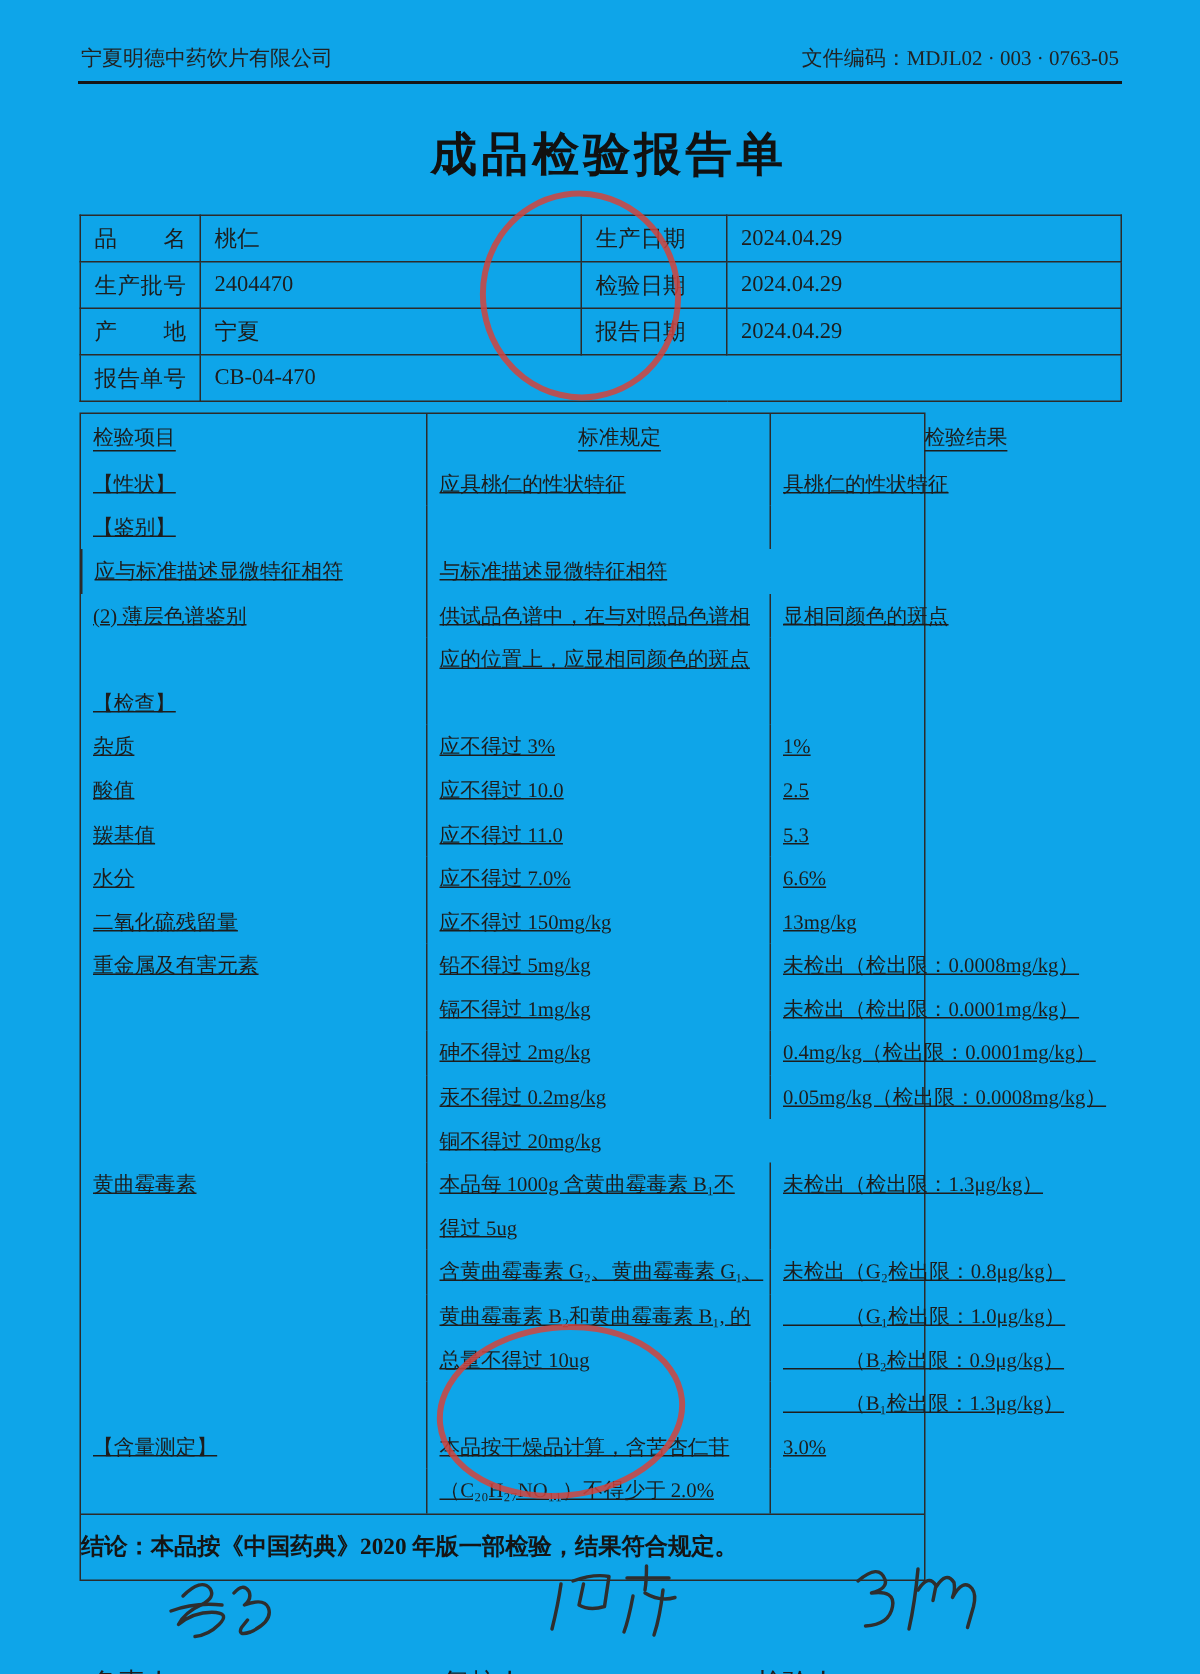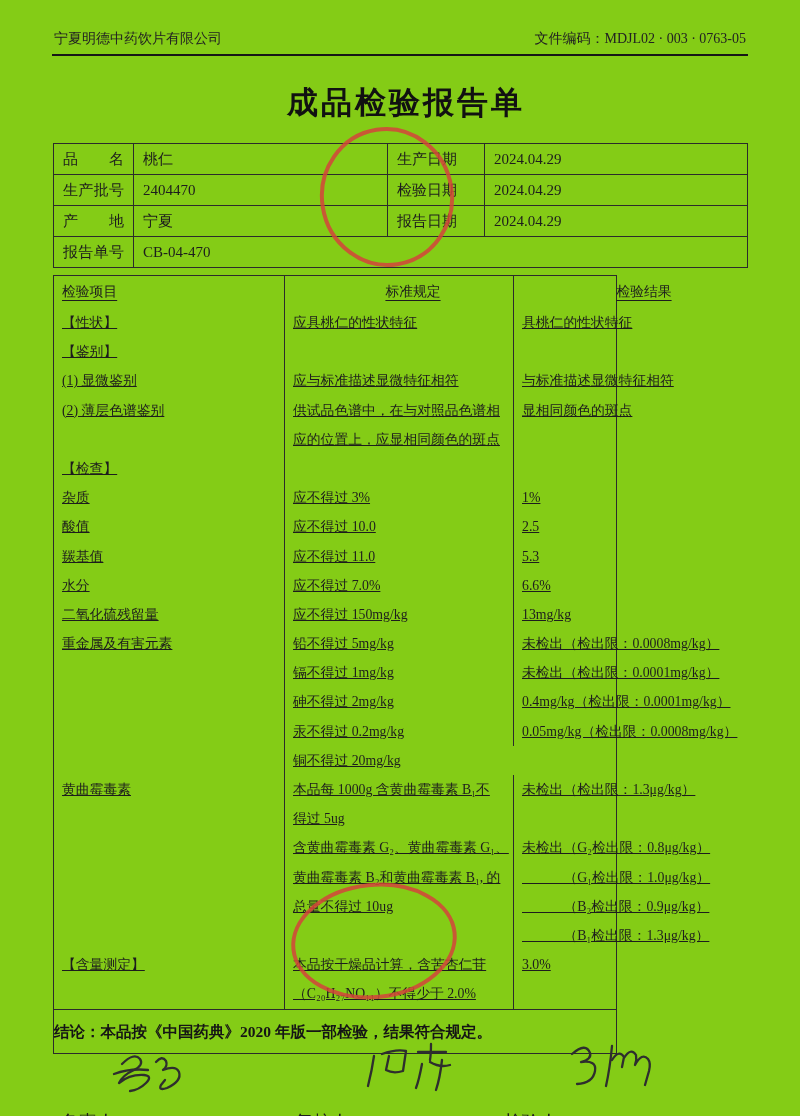--- a/index.html
+++ b/index.html
@@ -1,19 +1,19 @@
 <!DOCTYPE html>
 <html><head>
 <meta charset="utf-8">
 <style>
   * { margin:0; padding:0; box-sizing:border-box; }
   body { background:#888; }
   .page {
     position:relative; width:800px; height:1116px; margin:0 auto;
-    background:#84cc16; color:#1d1d1d;
+    background:#0ea5e9; color:#1d1d1d;
     font-family:"Liberation Serif","DejaVu Serif",serif;
     overflow:hidden;
   }
   .doc-header {
     position:absolute; top:30px; left:54px; width:692px;
     display:flex; justify-content:space-between; font-size:14px; color:#222;
   }
   .head-rule { position:absolute; top:54px; left:52px; width:696px; height:2px; background:#161616; }
   .title {
     position:absolute; top:82px; left:0; width:100%;
@@ -105,21 +105,20 @@
           <div class="c1">【性状】</div>
           <div class="c2">应具桃仁的性状特征</div>
           <div class="c3">具桃仁的性状特征</div>
         </div>
         <div class="mt-row">
           <div class="c1">【鉴别】</div>
           <div class="c2"></div>
           <div class="c3"></div>
         </div>
         <div class="mt-row">
-          <div class="c1">(1) 显微鉴别</div>
           <div class="c2">应与标准描述显微特征相符</div>
           <div class="c3">与标准描述显微特征相符</div>
         </div>
         <div class="mt-row">
           <div class="c1">(2) 薄层色谱鉴别</div>
           <div class="c2">供试品色谱中，在与对照品色谱相</div>
           <div class="c3">显相同颜色的斑点</div>
         </div>
         <div class="mt-row">
           <div class="c1"></div>

